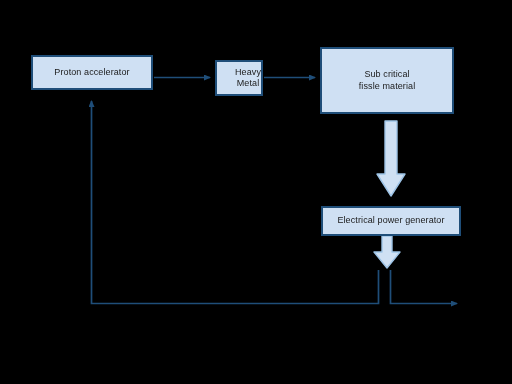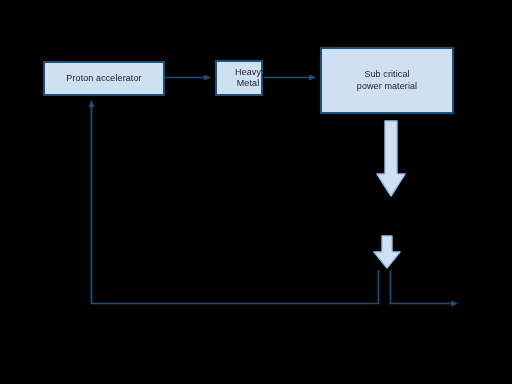--- a/index.html
+++ b/index.html
@@ -23,21 +23,21 @@
     color: #1a1a1a;
     display: flex;
     align-items: center;
     justify-content: center;
     text-align: center;
     line-height: 1.25;
     font-size: 9px;
     white-space: pre-line;
     letter-spacing: 0.1px;
   }
-  #node-proton   { left: 31px;  top: 61px;  width: 122px; height: 35px; margin-left: 12px; }
+  #node-proton   { left: 31px;  top: 55px;  width: 122px; height: 35px; }
   #node-heavy    { left: 215px; top: 60px;  width: 48px;  height: 36px; font-size: 9px; justify-content: flex-end; }
   #node-fissle   { left: 320px; top: 47px;  width: 134px; height: 67px; }
   #node-generator{ left: 321px; top: 206px; width: 140px; height: 30px; }
 
   
   #lines {
     position: absolute;
     left: 0; top: 0;
     width: 512px; height: 384px;
   }
@@ -90,17 +90,20 @@
     <span>Proton accelerator</span>
   </div>
 
   <div class="node" id="node-heavy">
     <span>Heavy
 Metal</span>
   </div>
 
   <div class="node" id="node-fissle">
     <span>Sub critical
-power material</span>
+fissle material</span>
   </div>
 
+  <div class="node" id="node-generator">
+    <span>Electrical power generator</span>
+  </div>
 
 </div>
 
 </body></html>

